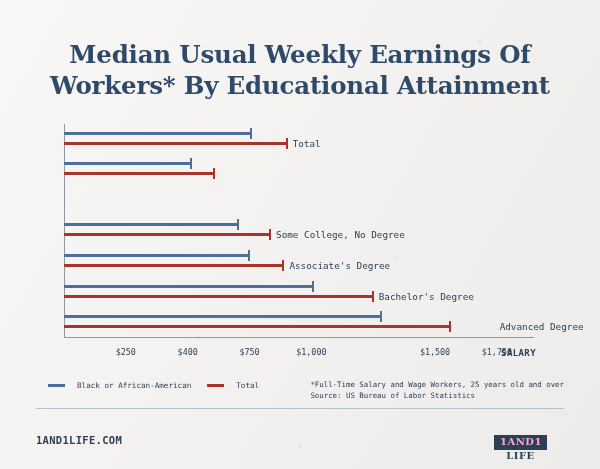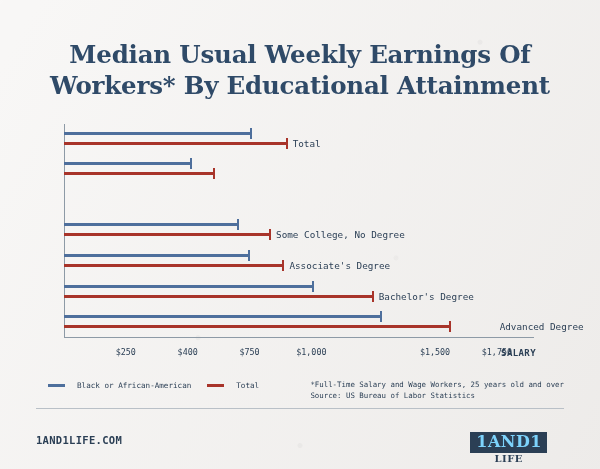--- a/index.html
+++ b/index.html
@@ -194,24 +194,24 @@
     width: 150px;
   }
   .footer-text.right { text-align: right; }
   .logo {
     text-align: center;
     line-height: 1.02;
   }
   .logo-top {
     display: inline-block;
     background: #2b3f55;
-    color: #7dd3fc;
+    color: #f9a8d4;
     font-family: "DejaVu Serif", serif;
     font-weight: bold;
-    font-size: 16px;
+    font-size: 10px;
     letter-spacing: 0.5px;
     padding: 2px 5px 2px 6px;
     margin-top: 16px;
   }
   .logo-bottom {
     font-family: "DejaVu Serif", serif;
     font-weight: bold;
     font-size: 10px;
     letter-spacing: 0.5px;
     color: #2b3f55;

